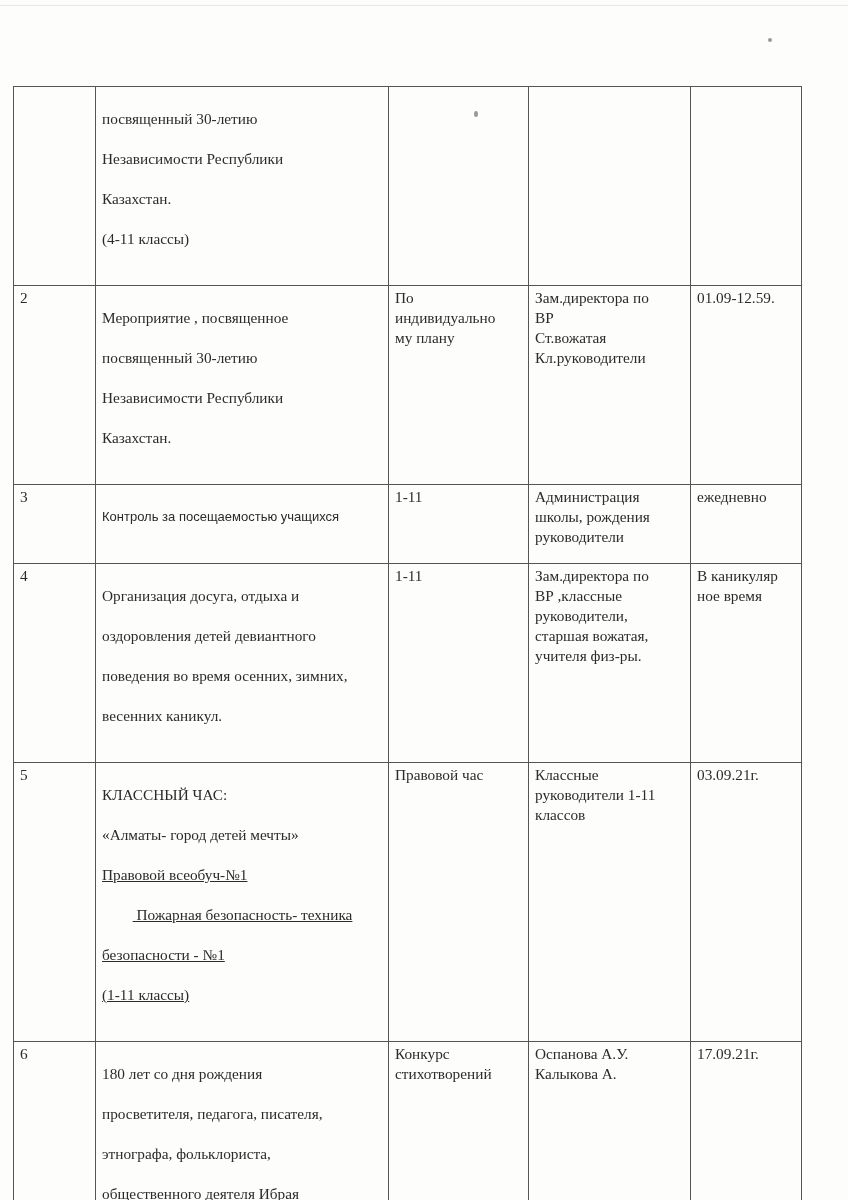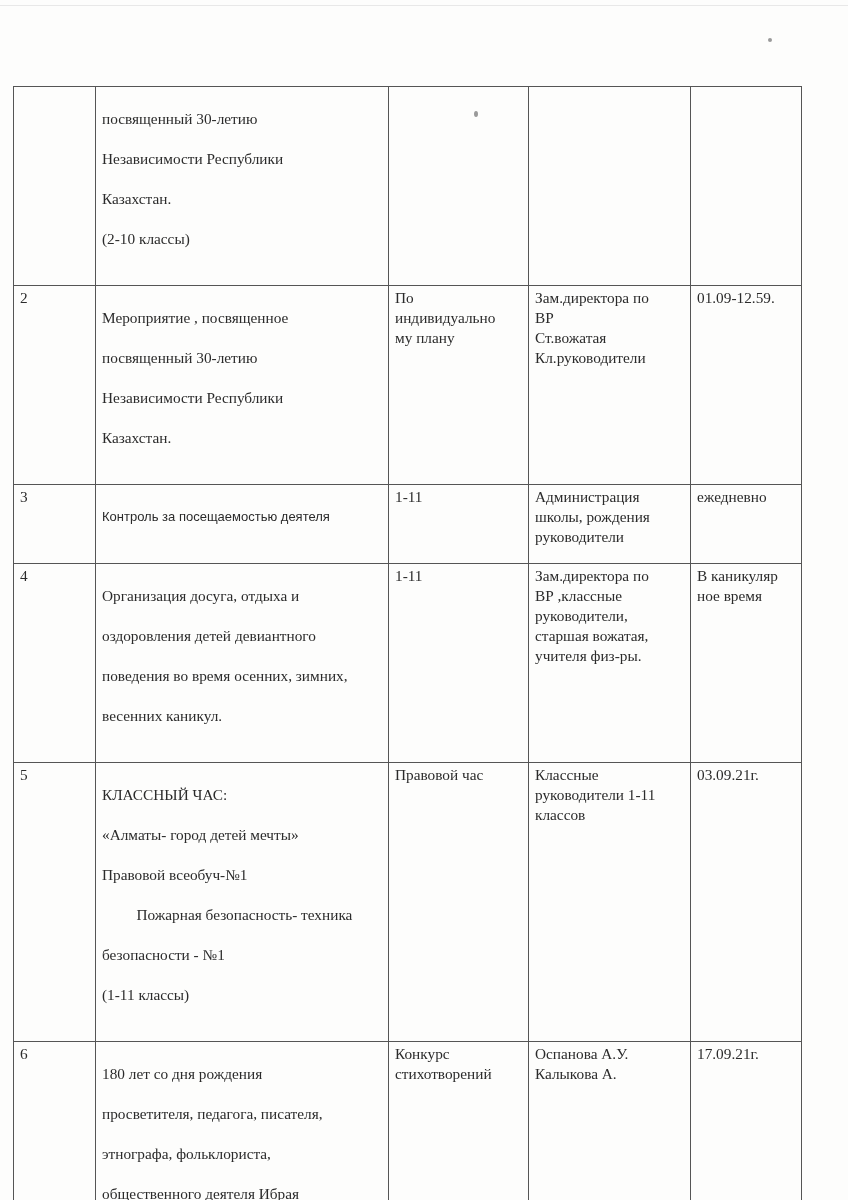--- a/index.html
+++ b/index.html
@@ -20,21 +20,21 @@
     }
     table.plan td {
       border: 1.3px solid #555;
       vertical-align: top;
       padding: 2px 5px 16px 6px;
       font-size: 15.3px;
       line-height: 20px;
       white-space: pre-line;
     }
     .sans { font-family: "Liberation Sans", sans-serif; font-size: 13px !important; }
-    .ul { }
+    .ul { text-decoration: underline; }
     .line { display: block; }
   </style>
 </head>
 <body>
 
 <div class="page-top-line"></div>
 <div class="speck" style="left:768px;top:38px;width:4px;height:4px;"></div>
 <div class="speck" style="left:474px;top:111px;width:4px;height:6px;"></div>
 
 <table class="plan">
@@ -46,21 +46,21 @@
       <col style="width:111px">
   </colgroup>
   <tbody>
 
     <tr style="height:81px">
       <td></td>
       <td>
         <span class="line">посвященный 30-летию</span>
         <span class="line">Независимости Республики</span>
         <span class="line">Казахстан.</span>
-        <span class="line">(2-10 классы)</span>
+        <span class="line">(4-11 классы)</span>
       </td>
       <td></td>
       <td></td>
       <td></td>
     </tr>
 
     <tr style="height:82px">
       <td>2</td>
       <td>
         <span class="line">Мероприятие , посвященное</span>
@@ -74,21 +74,21 @@
       <td>Зам.директора по
 ВР
 Ст.вожатая
 Кл.руководители</td>
       <td>01.09-12.59.</td>
     </tr>
 
     <tr style="height:62px">
       <td>3</td>
       <td class="sans">
-        <span class="line">Контроль за посещаемостью деятеля</span>
+        <span class="line">Контроль за посещаемостью учащихся</span>
       </td>
       <td>1-11</td>
       <td>Администрация
 школы,   рождения
 руководители</td>
       <td>ежедневно</td>
     </tr>
 
     <tr style="height:100px">
       <td>4</td>

